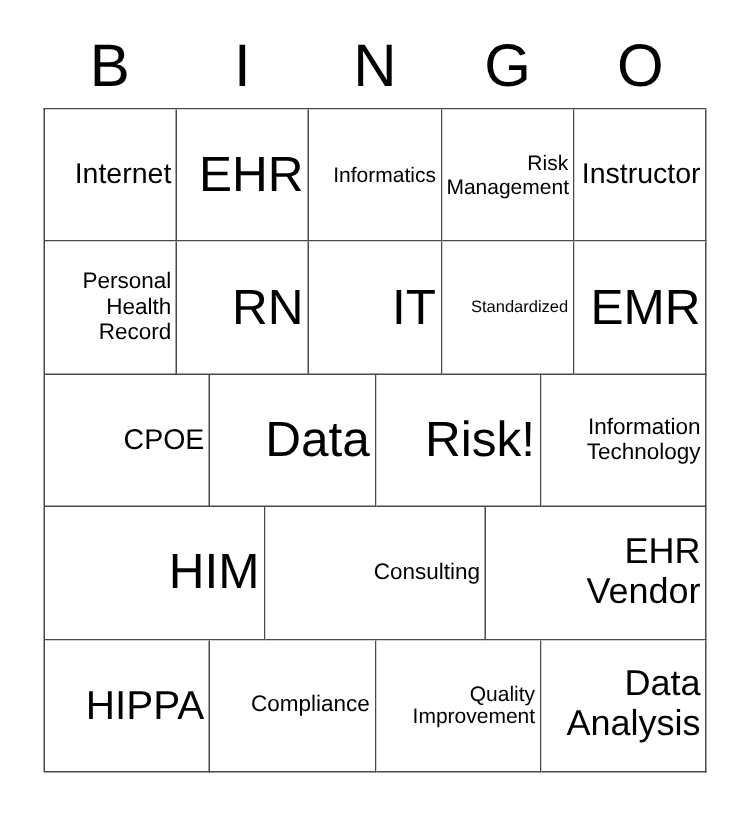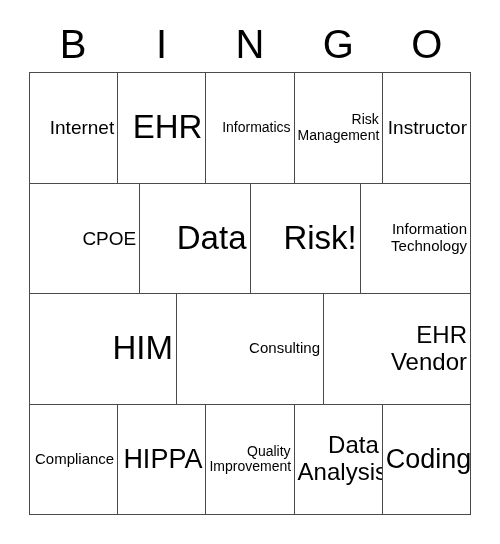--- a/index.html
+++ b/index.html
@@ -120,20 +120,39 @@
         </div>
       <div class="cell">
           <span class="cell-text sz-xxs">Risk
 Management</span>
         </div>
       <div class="cell">
           <span class="cell-text sz-sm">Instructor</span>
         </div>
     </div>
 
+    <div class="grid-row">
+      <div class="cell">
+          <span class="cell-text sz-xs">Personal
+Health
+Record</span>
+        </div>
+      <div class="cell">
+          <span class="cell-text sz-xl">RN</span>
+        </div>
+      <div class="cell">
+          <span class="cell-text sz-xl">IT</span>
+        </div>
+      <div class="cell">
+          <span class="cell-text sz-tiny">Standardized</span>
+        </div>
+      <div class="cell">
+          <span class="cell-text sz-xl">EMR</span>
+        </div>
+    </div>
 
     <div class="grid-row">
       <div class="cell">
           <span class="cell-text sz-sm">CPOE</span>
         </div>
       <div class="cell">
           <span class="cell-text sz-xl">Data</span>
         </div>
       <div class="cell">
           <span class="cell-text sz-xl">Risk!</span>
@@ -152,32 +171,29 @@
           <span class="cell-text sz-xs">Consulting</span>
         </div>
       <div class="cell">
           <span class="cell-text sz-md">EHR
 Vendor</span>
         </div>
     </div>
 
     <div class="grid-row">
       <div class="cell">
-          <span class="cell-text sz-xs">Compliance</span>
+          <span class="cell-text sz-lg">HIPPA</span>
         </div>
       <div class="cell">
-          <span class="cell-text sz-lg">HIPPA</span>
+          <span class="cell-text sz-xs">Compliance</span>
         </div>
       <div class="cell">
           <span class="cell-text sz-xxs">Quality
 Improvement</span>
         </div>
       <div class="cell">
           <span class="cell-text sz-md">Data
 Analysis</span>
         </div>
-      <div class="cell">
-          <span class="cell-text sz-lg">Coding</span>
-        </div>
     </div>
 
   </div>
 </div>
 
 </body></html>

